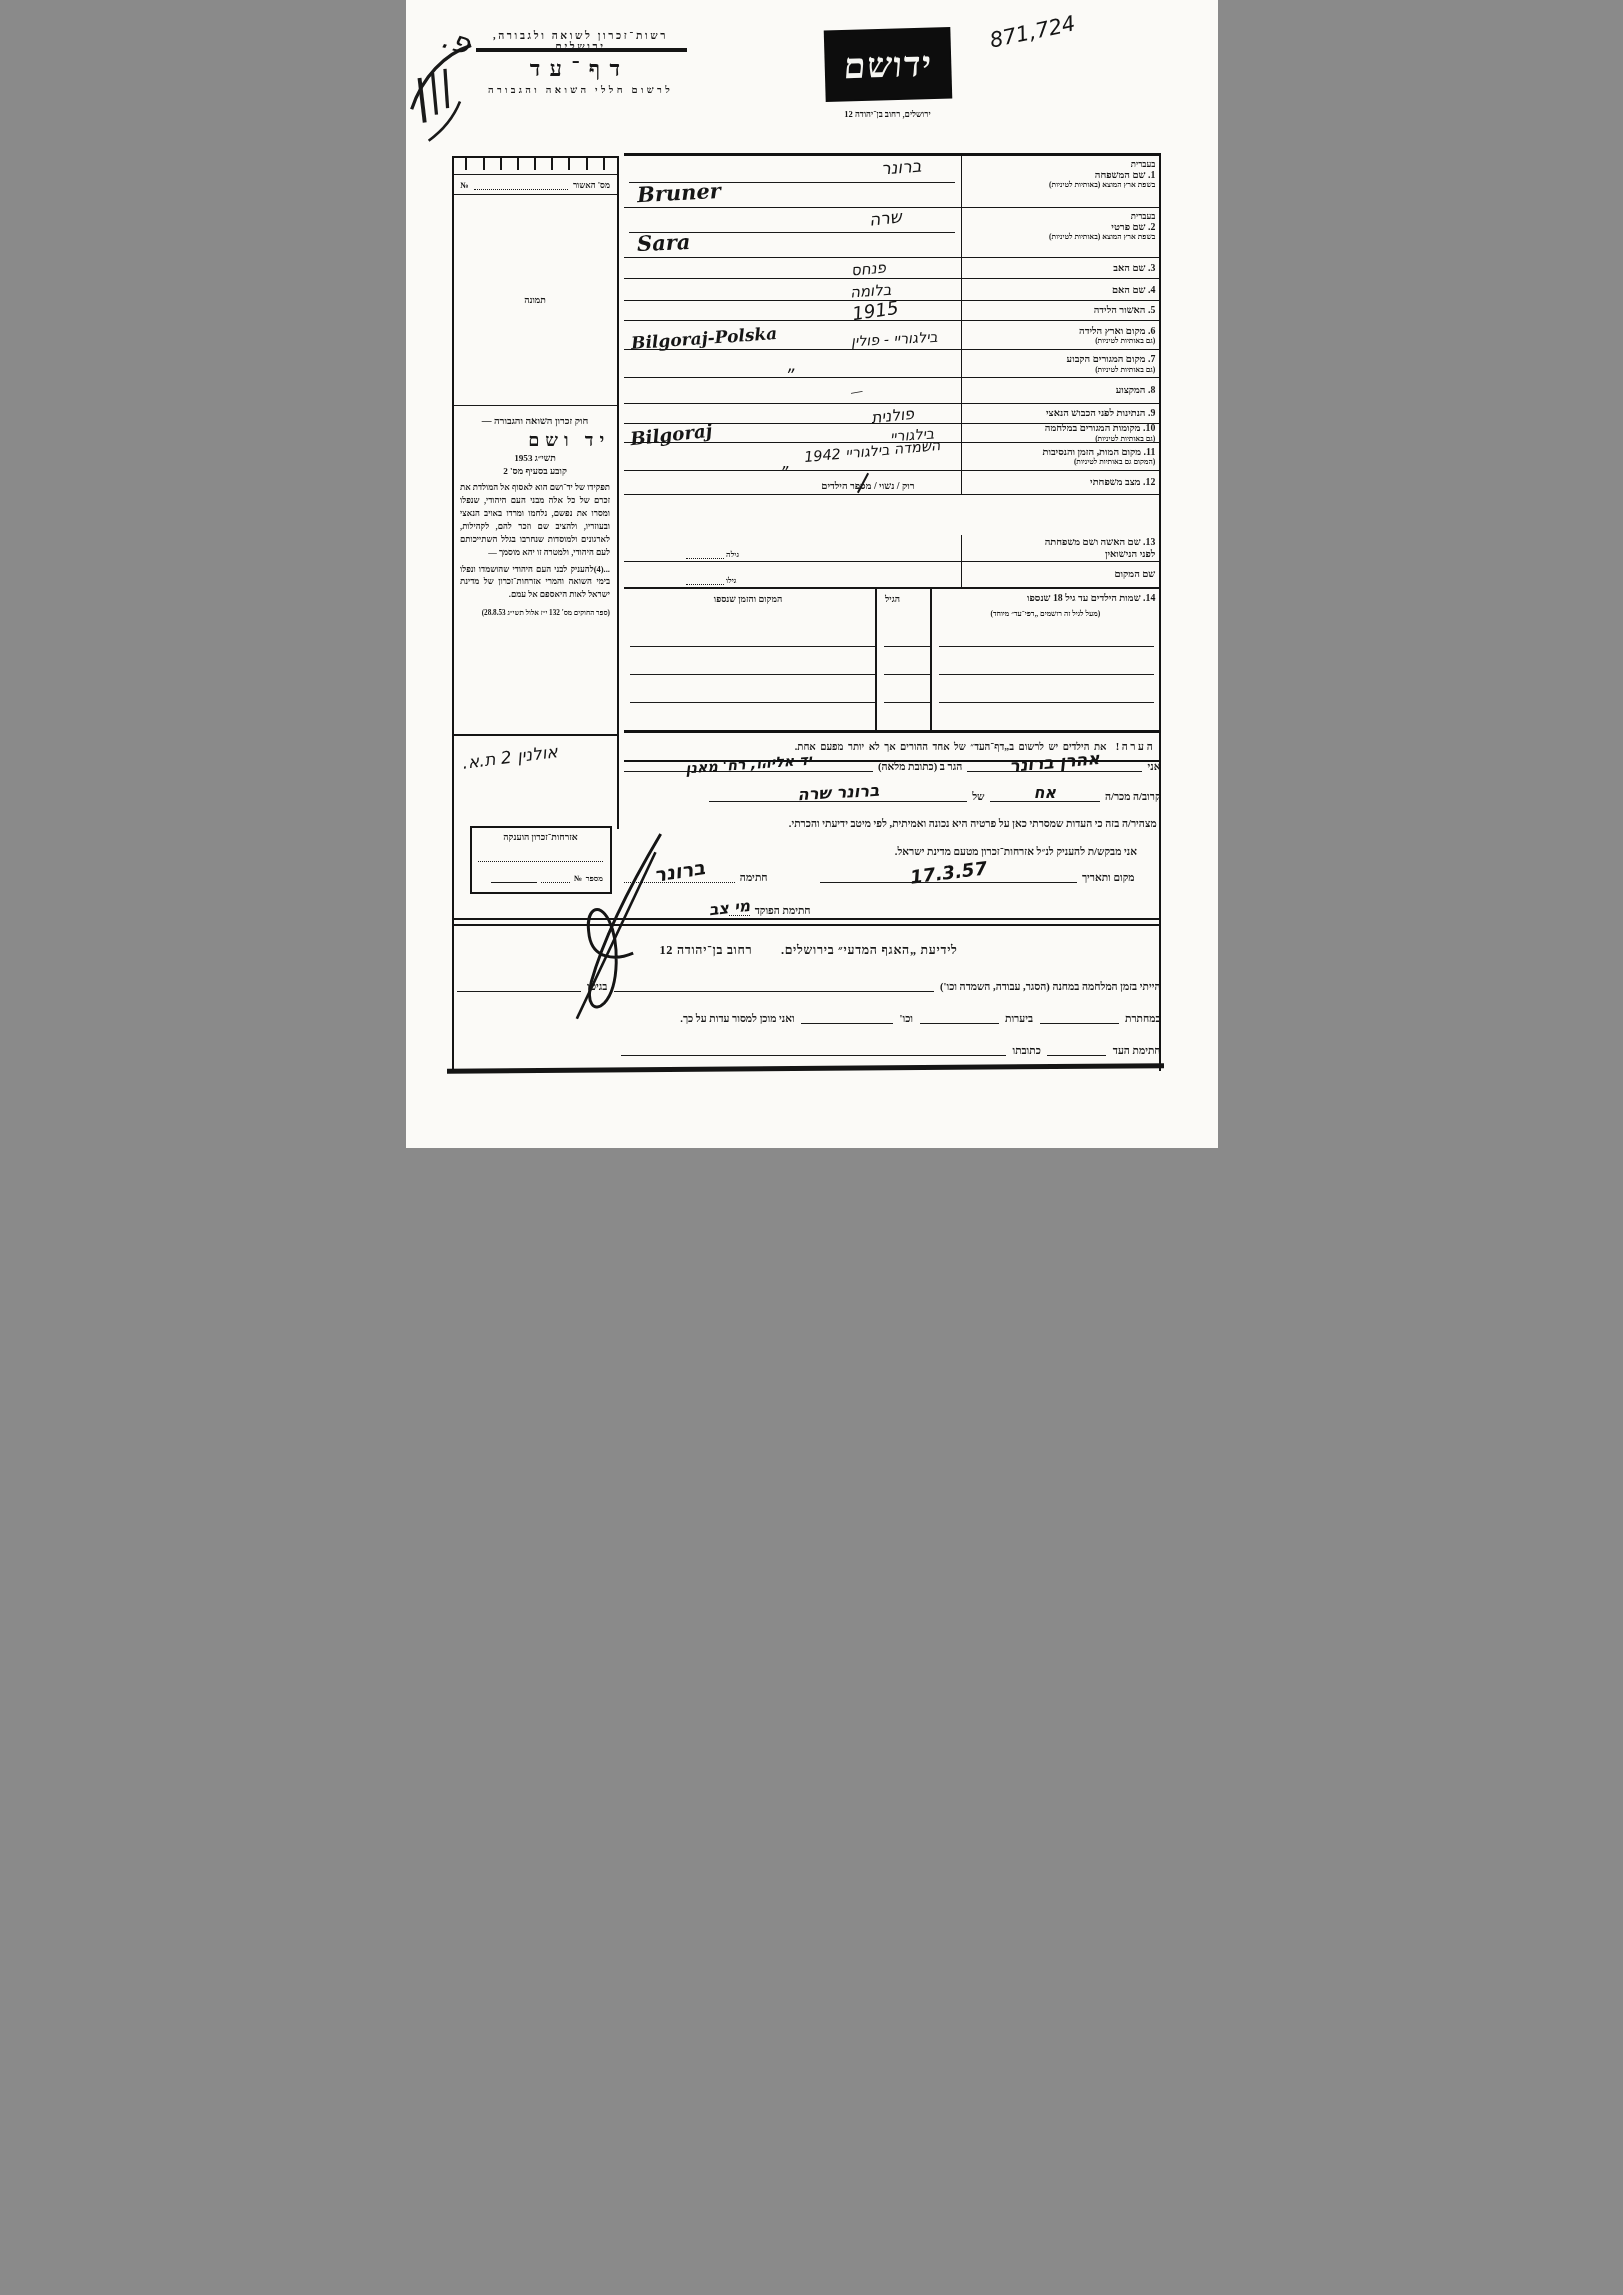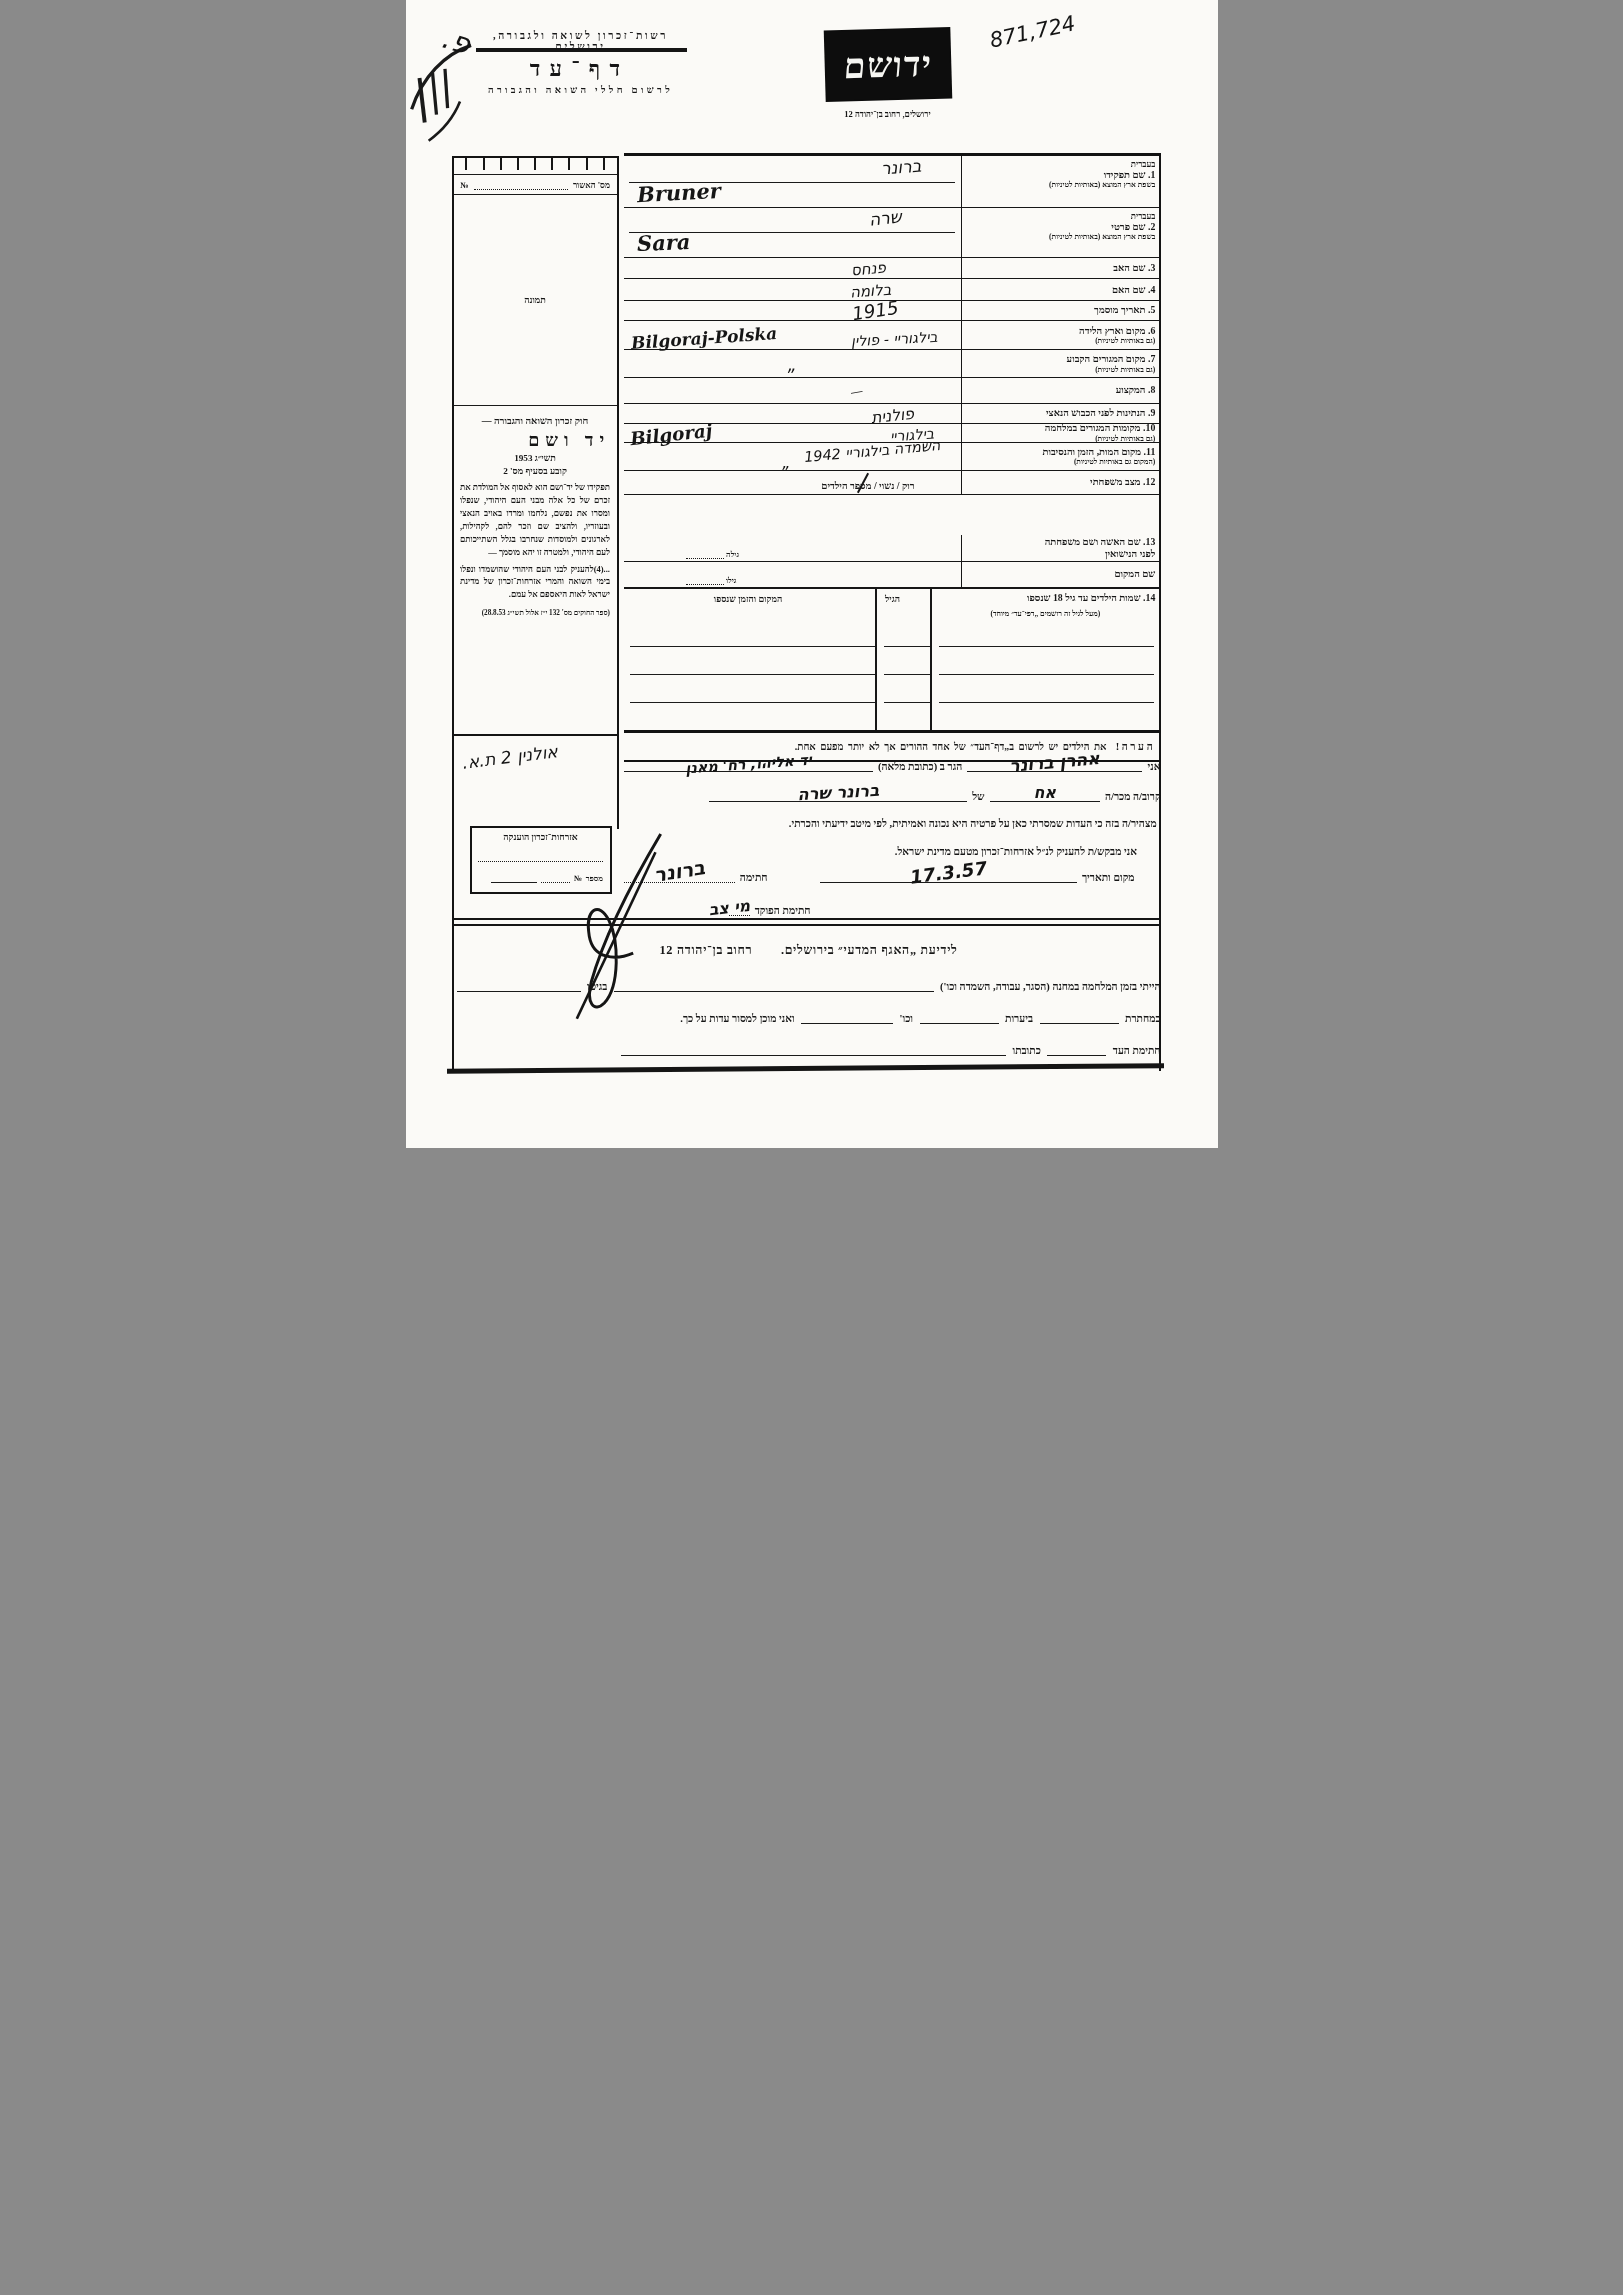--- a/index.html
+++ b/index.html
@@ -130,21 +130,21 @@
       <span class="fillfix" style="width:46px;"></span>
     </div>
   </div>
 
   <div class="abs fields" style="top:153px;right:57px;width:537px;">
 
 
     <div class="frow" style="height:52px;">
       <div class="lcell" style="justify-content:flex-start;padding-top:2.6px;">
         <span class="pre">בעברית</span>
-        <span class="fl"><span>1.</span> <span>שם תפקידו</span></span>
+        <span class="fl"><span>1.</span> <span>שם המשפחה</span></span>
         <span class="fs">בשפת ארץ המוצא (באותיות לטיניות)</span>
       </div>
       <div class="vcell">
         <div class="abs line" style="top:25.5px;left:5.2px;right:5.2px;height:0;"></div>
         <span class="abs hw" style="right:39px;top:1.3px;font-size:17px;transform:rotate(-4deg);">ברונר</span>
         <span class="abs hwlat" style="left:13px;top:23.6px;font-size:21px;transform:rotate(-3deg);">Bruner</span>
       </div>
     </div>
 
     <div class="frow" style="height:50px;">
@@ -173,21 +173,21 @@
       <div class="lcell">
             <span class="fl"><span>4.</span> <span>שם האם</span></span>
           </div>
       <div class="vcell">
         <span class="abs hw" style="right:69px;bottom:0px;font-size:15px;transform:rotate(-4deg);">בלומה</span>
       </div>
     </div>
 
     <div class="frow" style="height:20px;">
       <div class="lcell">
-            <span class="fl"><span>5.</span> <span>תאריך מוסמך</span></span>
+            <span class="fl"><span>5.</span> <span>האשור הלידה</span></span>
           </div>
       <div class="vcell">
         <span class="abs hw" style="right:62px;bottom:-1.3px;font-size:18.3px;direction:ltr;transform:rotate(-8deg);">1915</span>
       </div>
     </div>
 
     <div class="frow" style="height:29.5px;">
       <div class="lcell">
         <span class="fl"><span>6.</span> <span>מקום וארץ הלידה</span></span>
         <span class="fs">(גם באותיות לטיניות)</span>

